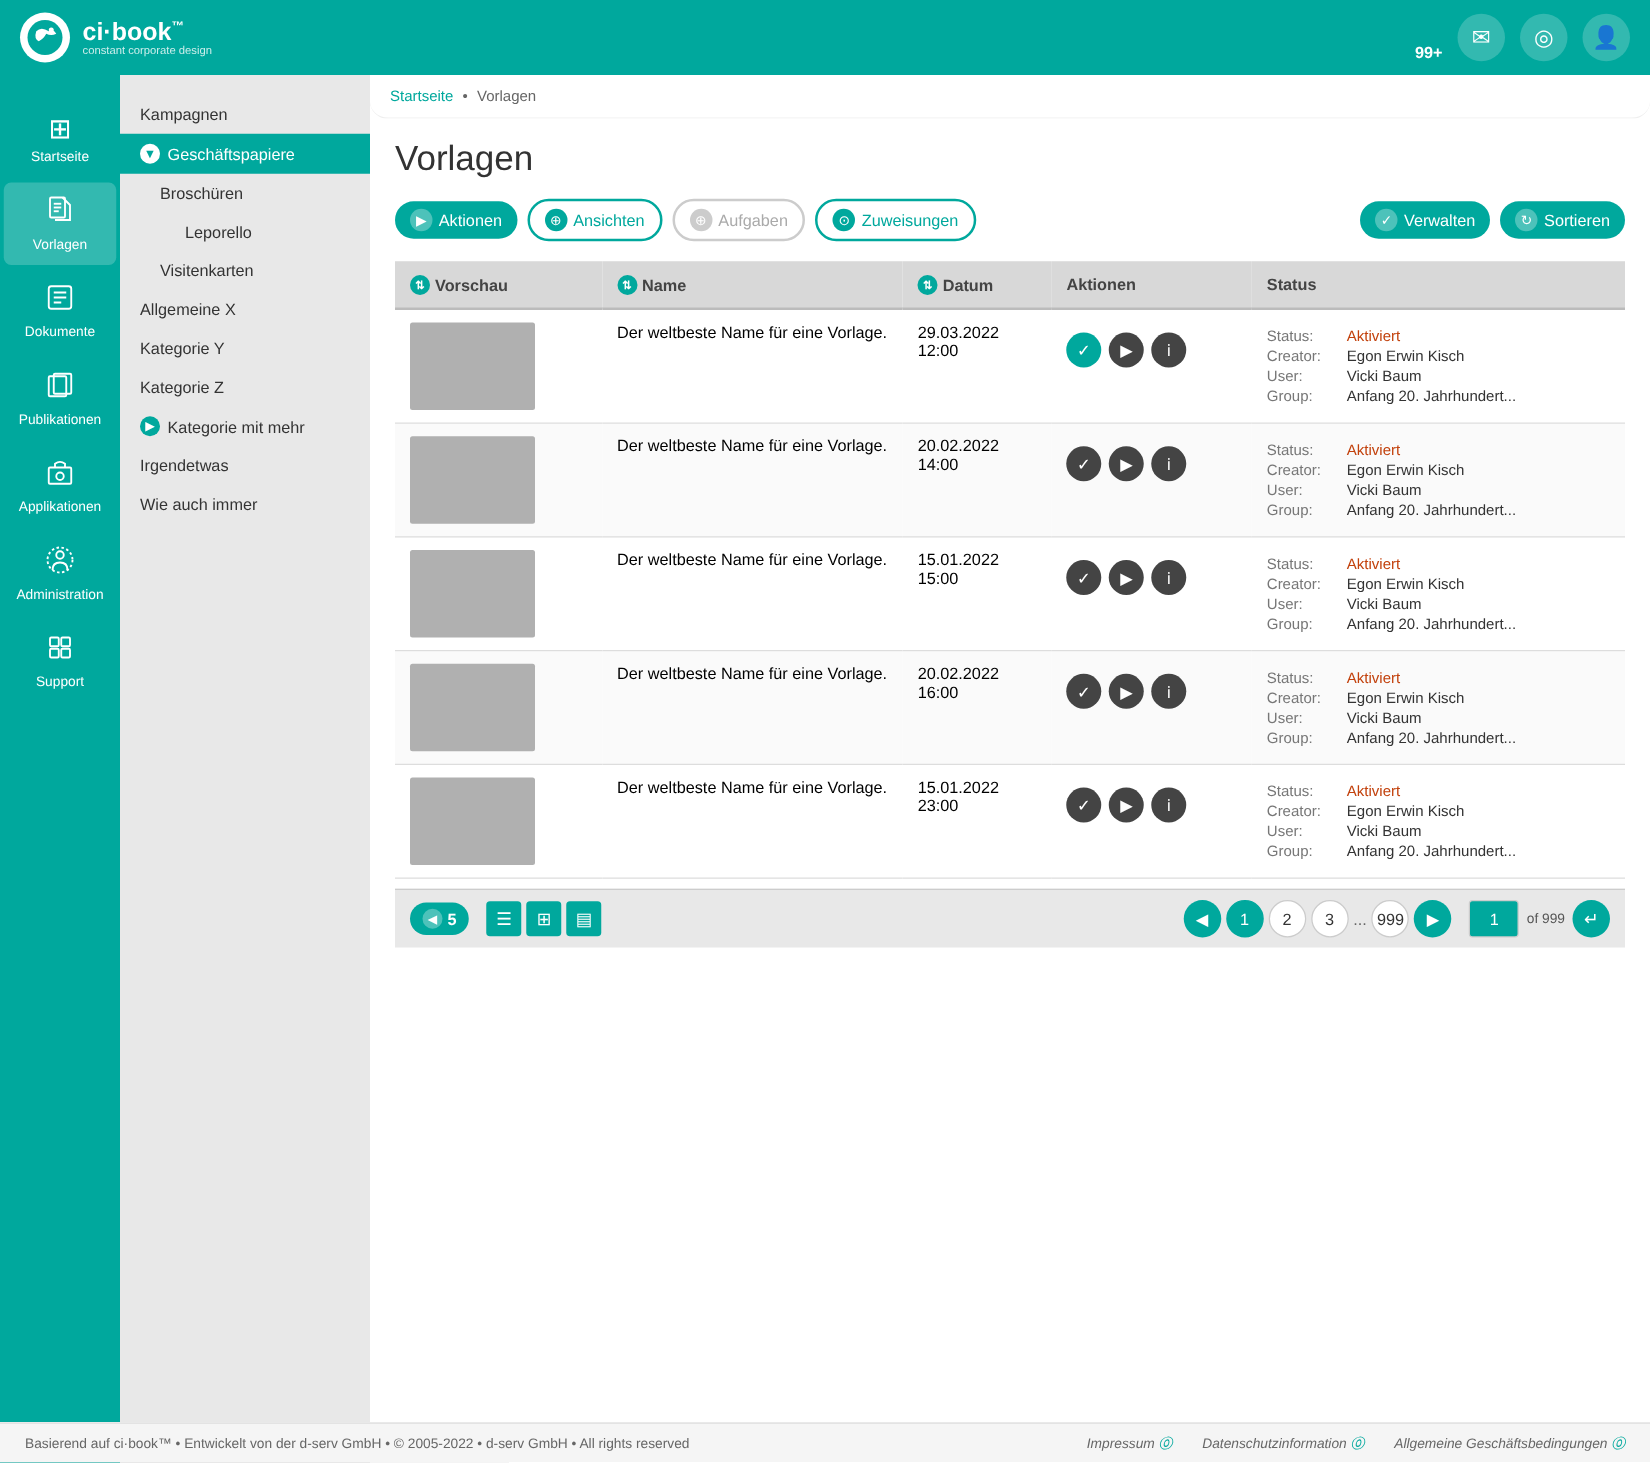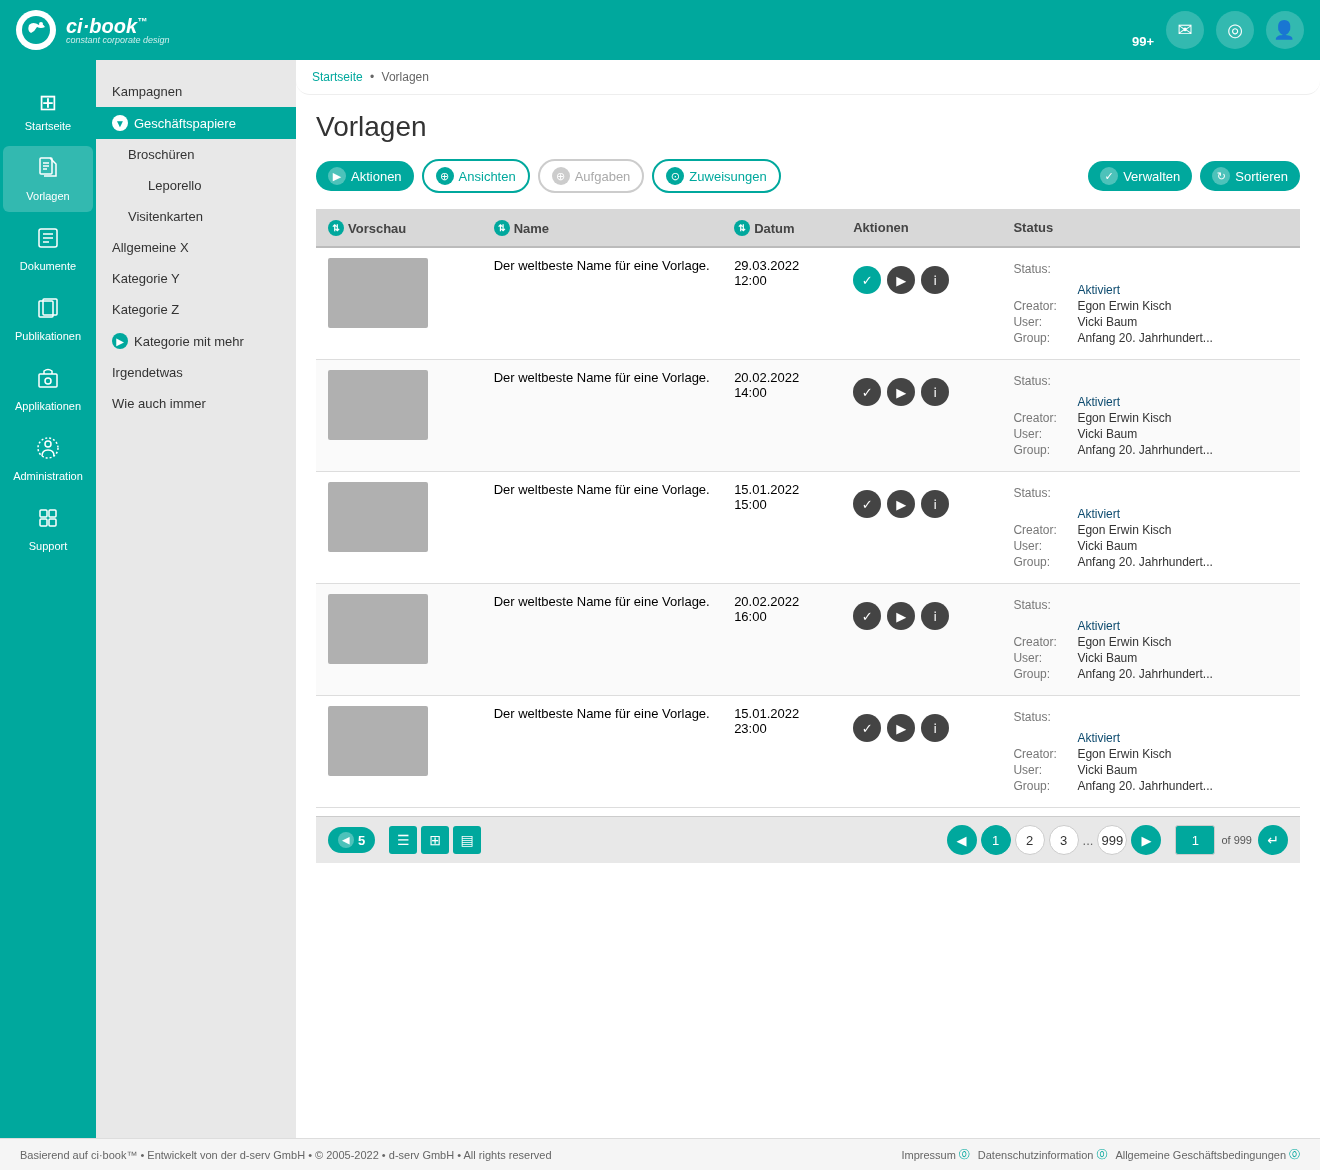--- a/index.html
+++ b/index.html
@@ -14,21 +14,20 @@
       padding: 0 16px;
       position: fixed;
       top: 0; left: 0; right: 0;
       z-index: 100;
     }
     .topbar-logo {
       display: flex;
       align-items: center;
       gap: 10px;
       flex: 1;
-      font-style: italic;
     }
     .logo-bird {
       width: 40px; height: 40px;
       background: #fff;
       border-radius: 50%;
       display: flex; align-items: center; justify-content: center;
       font-size: 18px; color: #00a89d; font-weight: bold;
     }
     .topbar-right {
       display: flex;
@@ -239,21 +238,21 @@
     .status-block {
       display: grid;
       grid-template-columns: 60px 1fr;
       gap: 2px 4px;
       font-size: 12px;
       color: #444;
       padding: 4px 0;
     }
     .status-block .status-label { color: #777; }
     .status-block .status-val { color: #333; }
-    .status-val.aktiviert { color: #0c4a6e; margin-top: 21px; }
+    .status-val.aktiviert { color: #c2410c; }
 
     
     .pagination-bar {
       display: flex;
       align-items: center;
       padding: 8px 12px;
       background: #e8e8e8;
       border-top: 1px solid #ccc;
       gap: 6px;
       margin-top: 8px;
@@ -325,21 +324,21 @@
       bottom: 0; left: 0; right: 0;
       background: #f5f5f5;
       border-top: 1px solid #ddd;
       padding: 8px 20px;
       display: flex;
       justify-content: space-between;
       align-items: center;
       font-size: 11px;
       color: #666;
     }
-    .footer-links { display: flex; gap: 8px; }
+    .footer-links { display: flex; gap: 24px; font-style: italic; }
     .footer-link { color: #666; cursor: pointer; text-decoration: none; display: flex; align-items: center; gap: 3px; }
 
     .ci-book-logo {
       display: flex; flex-direction: column; line-height: 1;
     }
     .ci-logo-main { font-size: 20px; font-weight: bold; color: white; }
     .ci-logo-sub { font-size: 9px; color: rgba(255,255,255,0.8); }
   </style>
 </head>
 <body>

